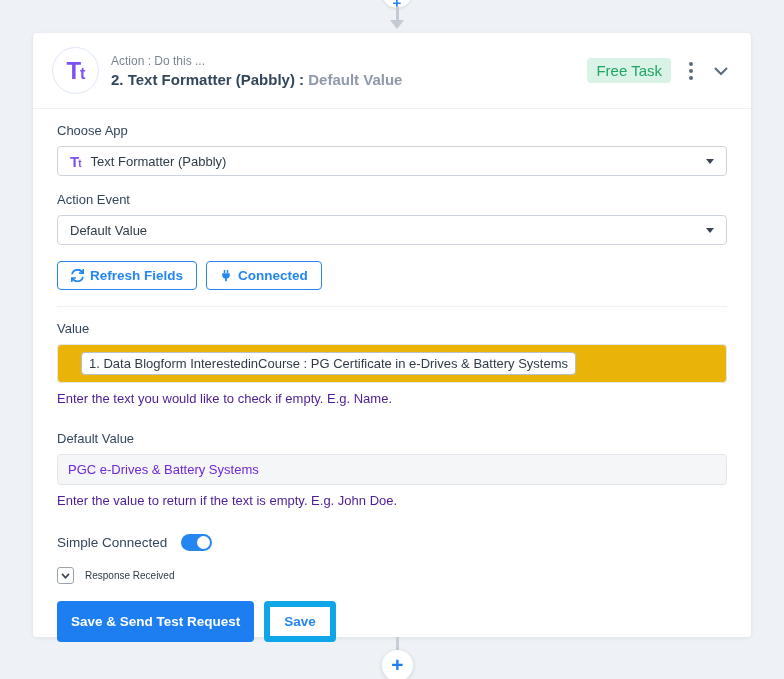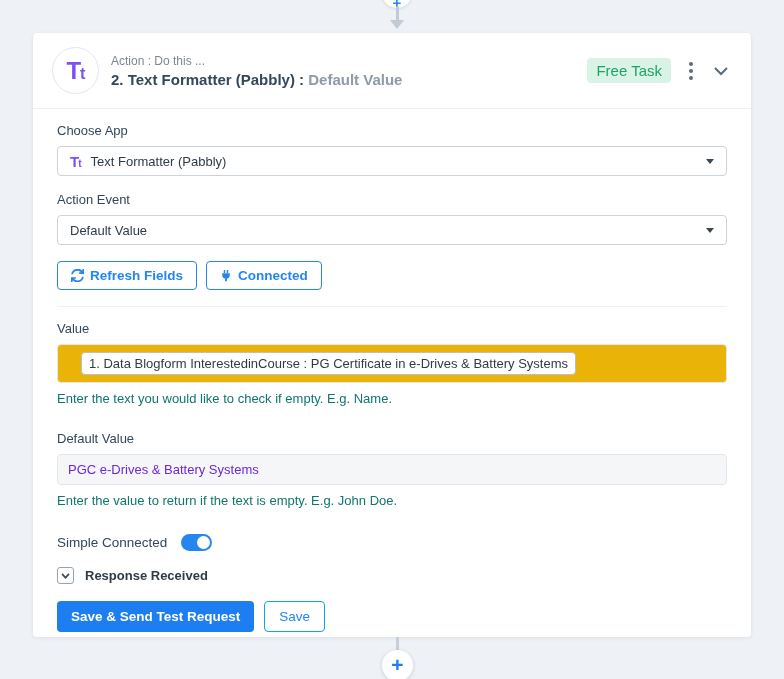--- a/index.html
+++ b/index.html
@@ -113,51 +113,51 @@
   }
   .token-pill {
     background: #fff; border: 1px solid #b9c0c8; border-radius: 4px;
     font-size: 13px; color: #2f3b47; padding: 3px 7px; white-space: nowrap;
   }
   .text-input {
     width: 100%; background: #f5f6f8; border: 1px solid #e2e6eb; border-radius: 4px;
     height: 31px; padding: 0 10px; font-size: 13px; color: #6d28d9;
     font-family: inherit; outline: none;
   }
-  .help-text { font-size: 13px; color: #0f766e; margin-top: 8px; }
+  .help-text { font-size: 13px; color: #4c1d95; margin-top: 8px; }
 
   .toggle-row { display: flex; align-items: center; gap: 14px; margin-top: 26px; }
   .toggle-label { font-size: 13.5px; color: #33475b; }
   .toggle {
     width: 31px; height: 17px; border-radius: 9px; background: #2586f0;
     position: relative; cursor: pointer; flex: 0 0 auto;
   }
   .toggle .knob {
     position: absolute; right: 2px; top: 2px; width: 13px; height: 13px;
     border-radius: 50%; background: #fff;
   }
 
   .collapse-row { display: flex; align-items: center; gap: 11px; margin-top: 16px; }
   .collapse-box {
     width: 17px; height: 17px; border: 1px solid #9aa3ac; border-radius: 3px;
     background: #fff; display: flex; align-items: center; justify-content: center;
     cursor: pointer;
   }
   .collapse-box svg { stroke: #3b4754; stroke-width: 2; fill: none; }
-  .collapse-label { font-size: 13px; color: #2f3b47; font-weight: bold; }
+  .collapse-label { font-size: 10px; color: #2f3b47; font-weight: normal; }
 
   .action-row { display: flex; gap: 10px; margin-top: 17px; }
   .btn-primary {
     background: #1d7ef2; color: #fff; border: none; border-radius: 4px;
     font-size: 13.5px; font-weight: bold; padding: 8px 14px; cursor: pointer;
     font-family: inherit;
   }
   .btn-secondary {
-    background: #fff; color: #2586f0; border: 1px solid #0ea5e9; border-radius: 4px;
-    font-size: 13.5px; padding: 7px 14px; cursor: pointer; font-family: inherit;
+    background: #fff; color: #2586f0; border: 6px solid #0ea5e9; border-radius: 4px;
+    font-size: 13.5px; padding: 7px 14px; cursor: pointer; font-family: inherit; font-weight: bold;
   }
 </style>
 </head>
 <body>
 
 <div class="connector-top">
   <div class="top-circle">
     <span class="plus-tip">+</span>
   </div>
   <div class="arrow-line"></div>

